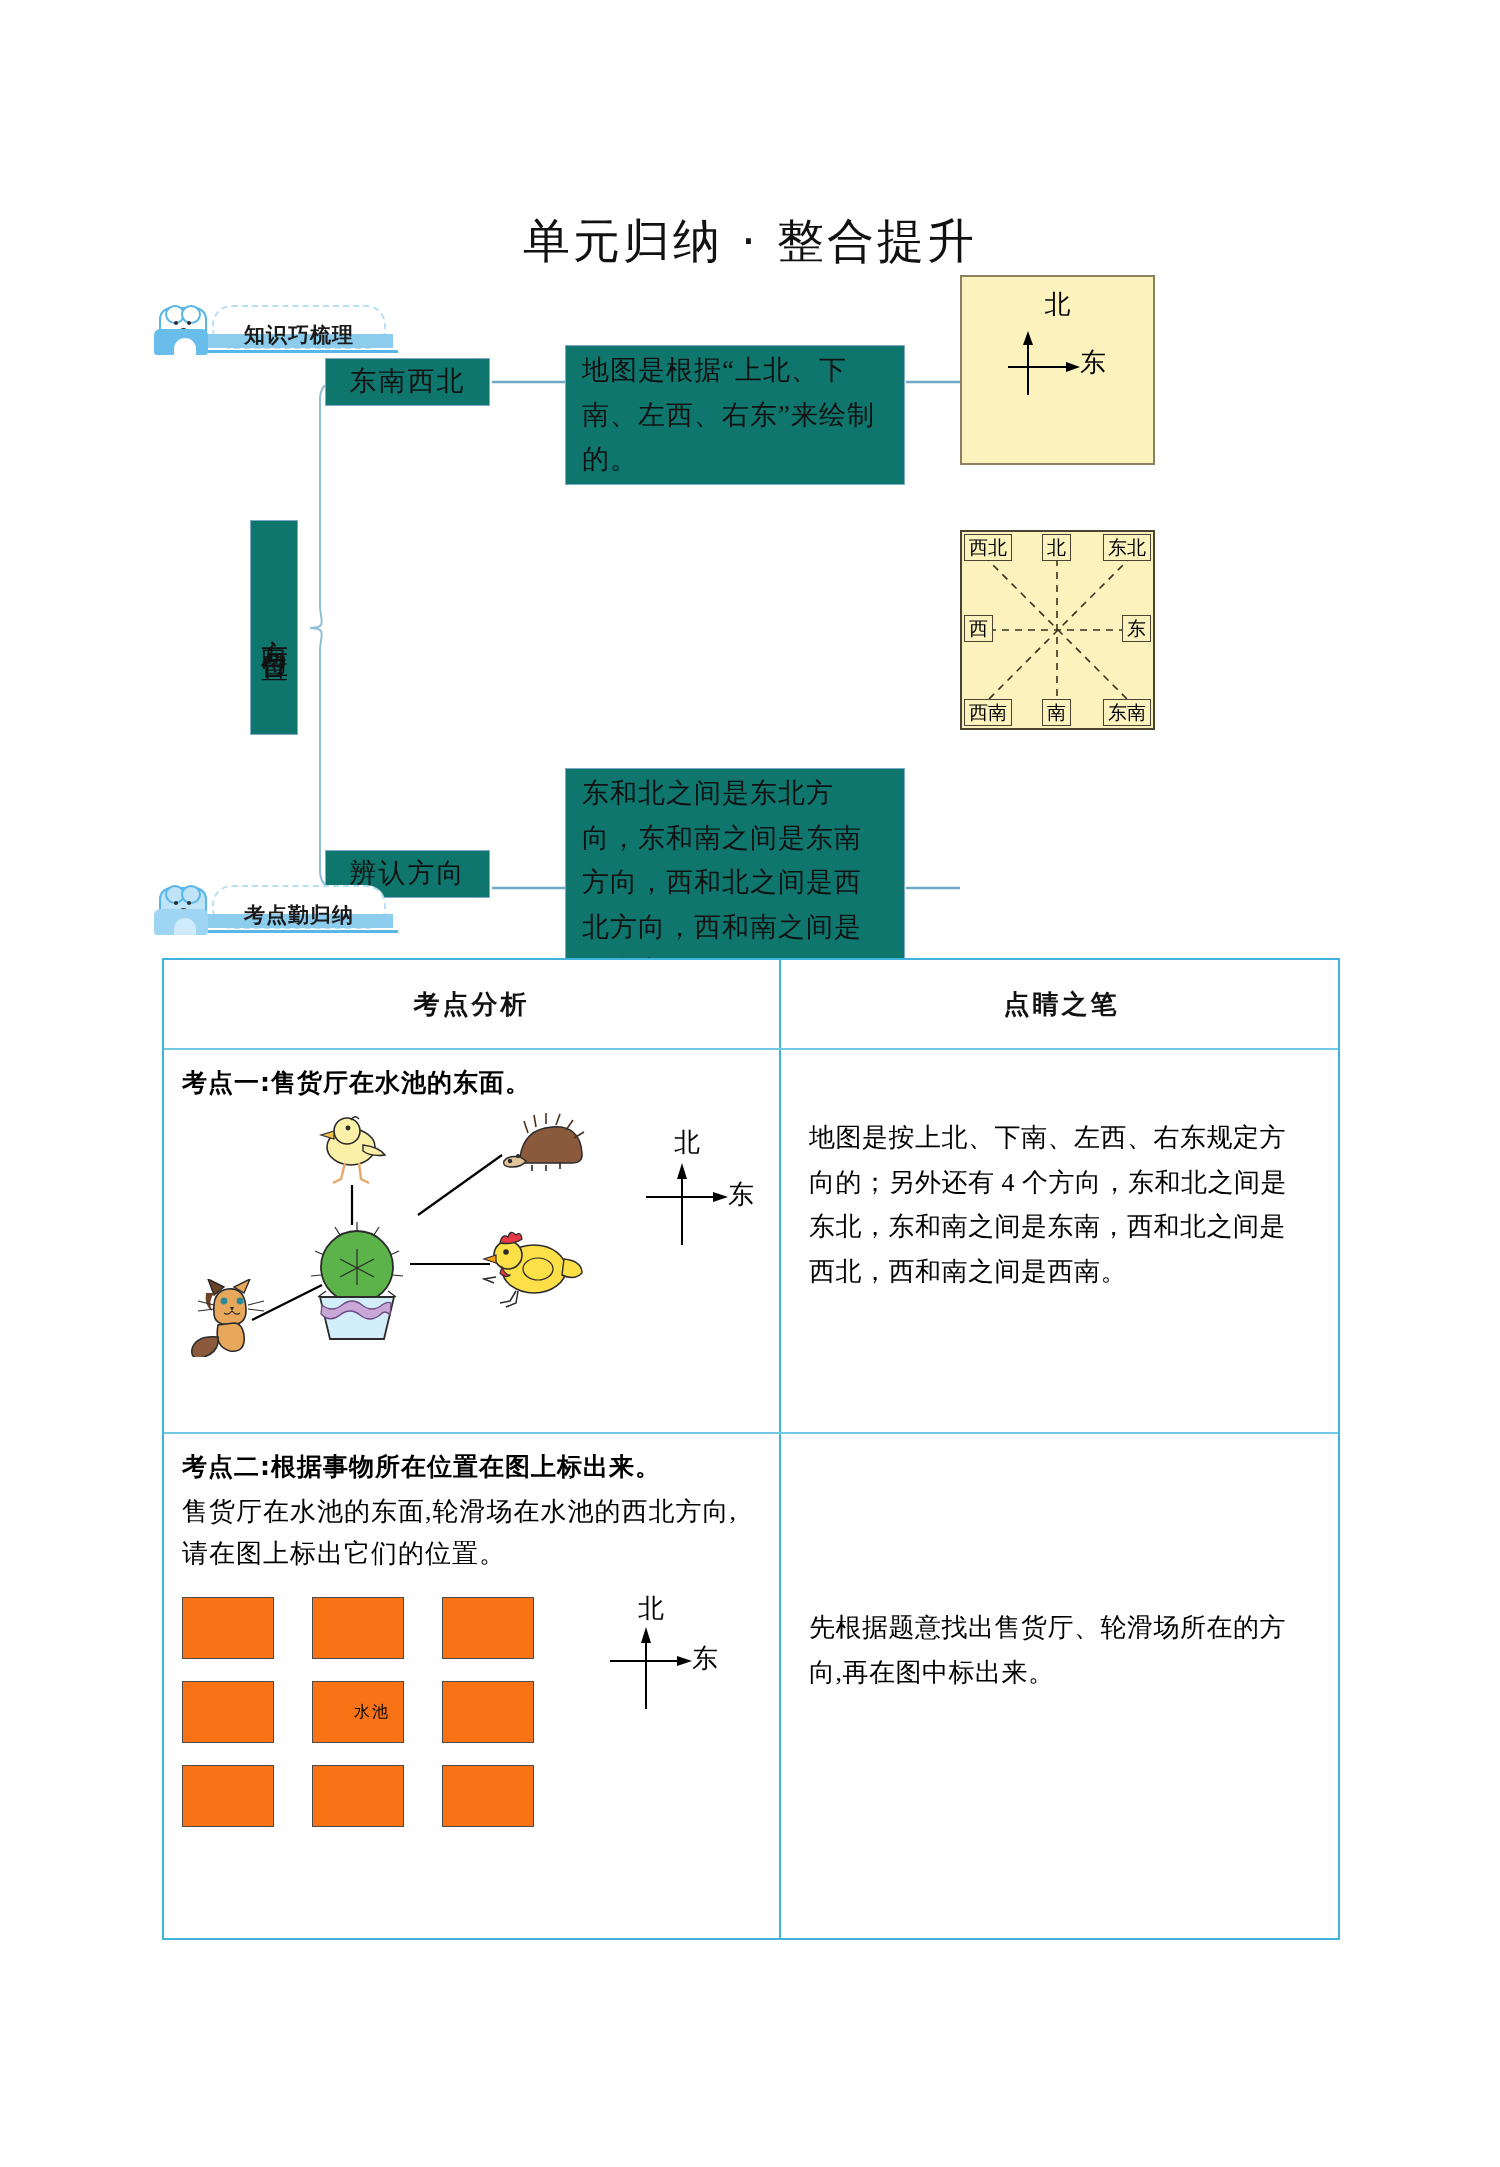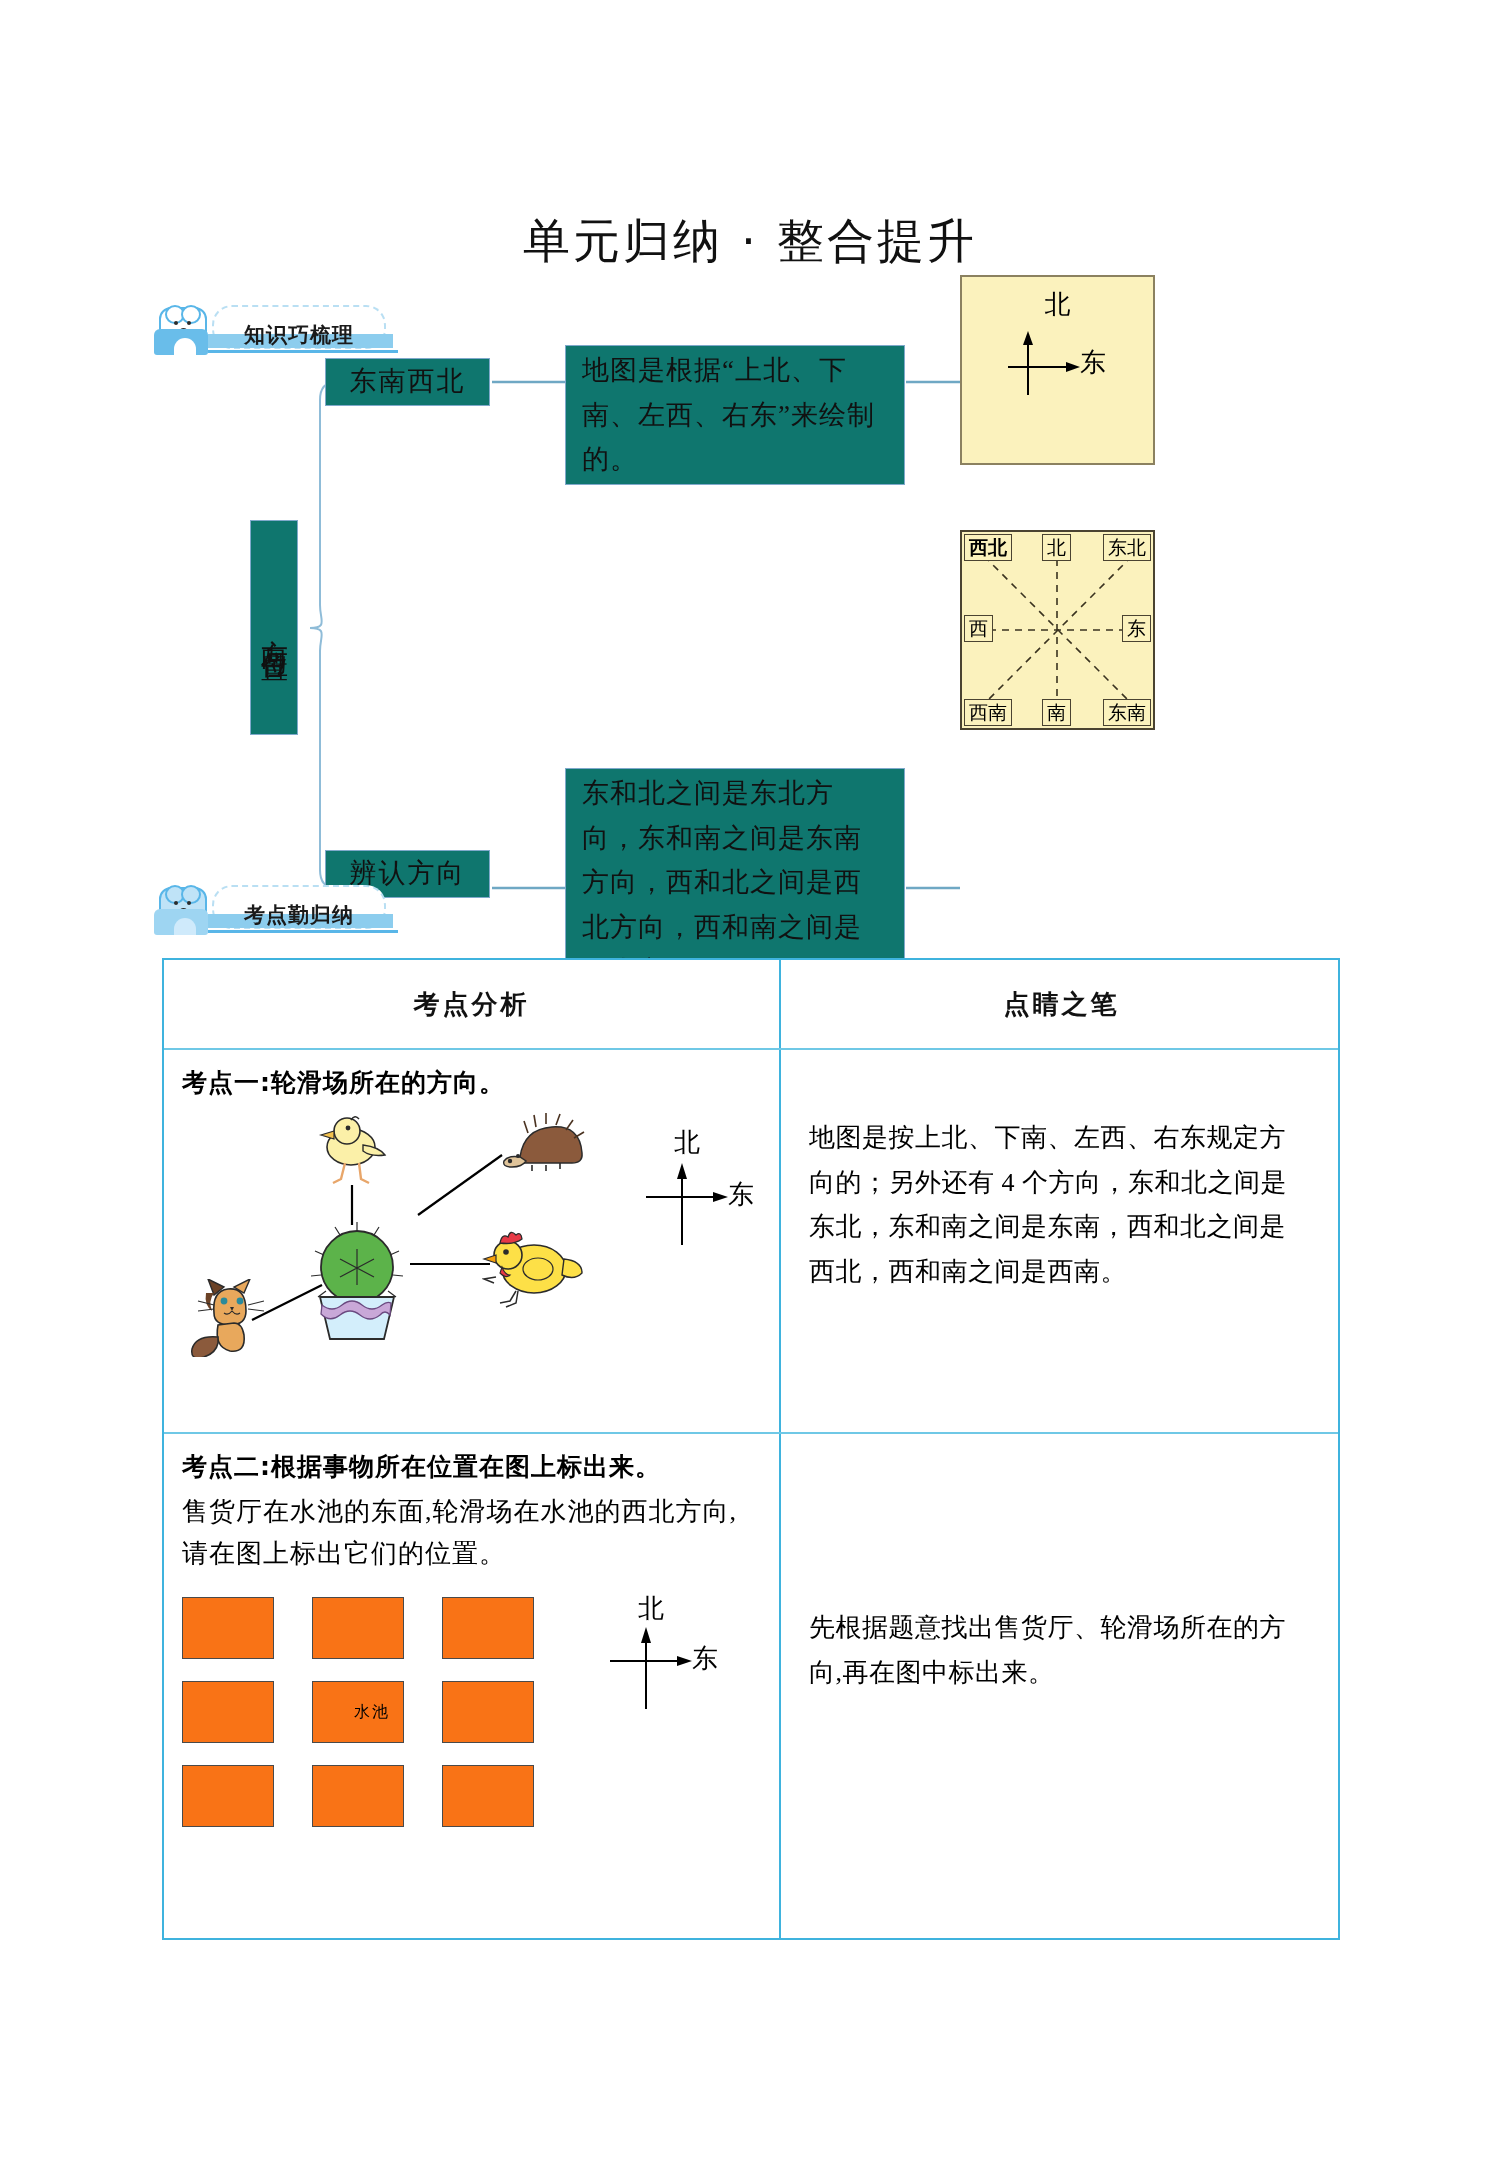--- a/index.html
+++ b/index.html
@@ -207,21 +207,21 @@
       </svg>
     </div>
 
     <div class="compass2">
       <svg style="position:absolute;left:0;top:0;width:191px;height:196px;">
         <line x1="95" y1="14" x2="95" y2="182" stroke="#3a3320" stroke-width="1.6" stroke-dasharray="7 6"></line>
         <line x1="14" y1="98" x2="178" y2="98" stroke="#3a3320" stroke-width="1.6" stroke-dasharray="7 6"></line>
         <line x1="22" y1="24" x2="170" y2="172" stroke="#3a3320" stroke-width="1.6" stroke-dasharray="7 6"></line>
         <line x1="170" y1="24" x2="22" y2="172" stroke="#3a3320" stroke-width="1.6" stroke-dasharray="7 6"></line>
       </svg>
-      <div class="cell" style="left:2px;  top:2px;font-weight:bold;">西北</div>
+      <div class="cell" style="left:2px;  top:2px;">西北</div>
       <div class="cell" style="left:80px; top:2px;">北</div>
       <div class="cell" style="right:2px; top:2px;">东北</div>
       <div class="cell" style="left:2px;  top:83px;">西</div>
       <div class="cell" style="right:2px; top:83px;">东</div>
       <div class="cell" style="left:2px;  bottom:2px;">西南</div>
       <div class="cell" style="left:80px; bottom:2px;">南</div>
       <div class="cell" style="right:2px; bottom:2px;">东南</div>
     </div>
   </div>
 
@@ -247,21 +247,21 @@
 
   <div class="ktable">
     <div class="vline"></div>
     <div class="hline" style="top:88px;"></div>
     <div class="hline" style="top:472px;"></div>
 
     <div class="th left">考点分析</div>
     <div class="th right">点睛之笔</div>
 
     <div class="cell-pad" style="left:0; top:90px; width:615px; height:382px; padding:16px 20px 0 18px;">
-      <div class="q-title">考点一:轮滑场所在的方向。</div>
+      <div class="q-title">考点一:售货厅在水池的东面。</div>
 
       <div class="illus" style="left:0; top:0; width:615px; height:260px; position:relative;">
 
         <svg style="position:absolute; left:0; top:0; width:615px; height:250px;">
           <line x1="170" y1="78" x2="170" y2="118" stroke="#000" stroke-width="2.2"></line>
           <line x1="236" y1="108" x2="320" y2="48" stroke="#000" stroke-width="2.2"></line>
           <line x1="228" y1="157" x2="308" y2="157" stroke="#000" stroke-width="2.2"></line>
           <line x1="140" y1="178" x2="70" y2="213" stroke="#000" stroke-width="2.2"></line>
         </svg>
 

